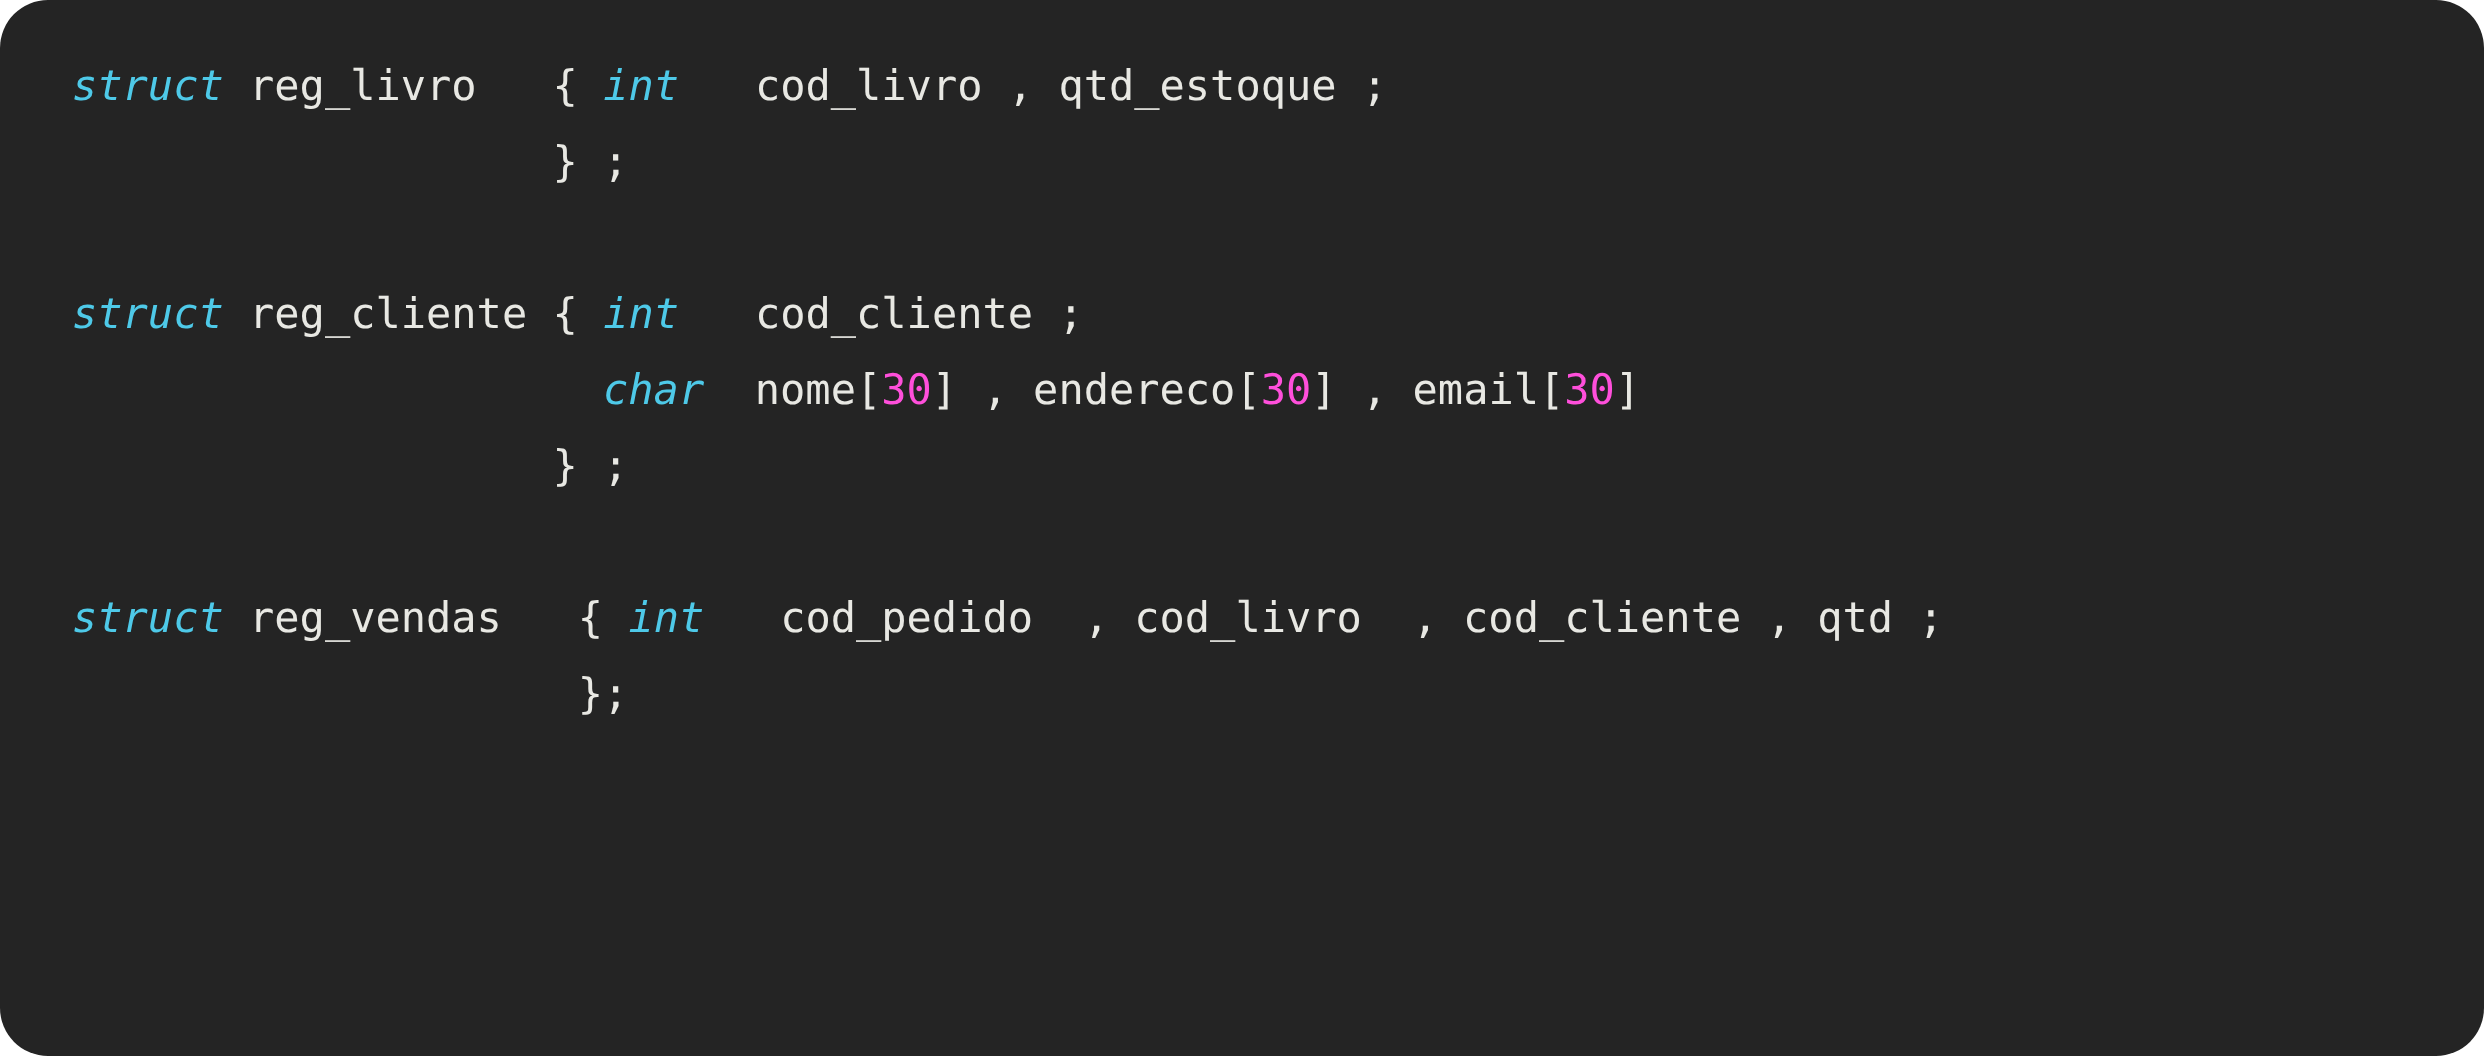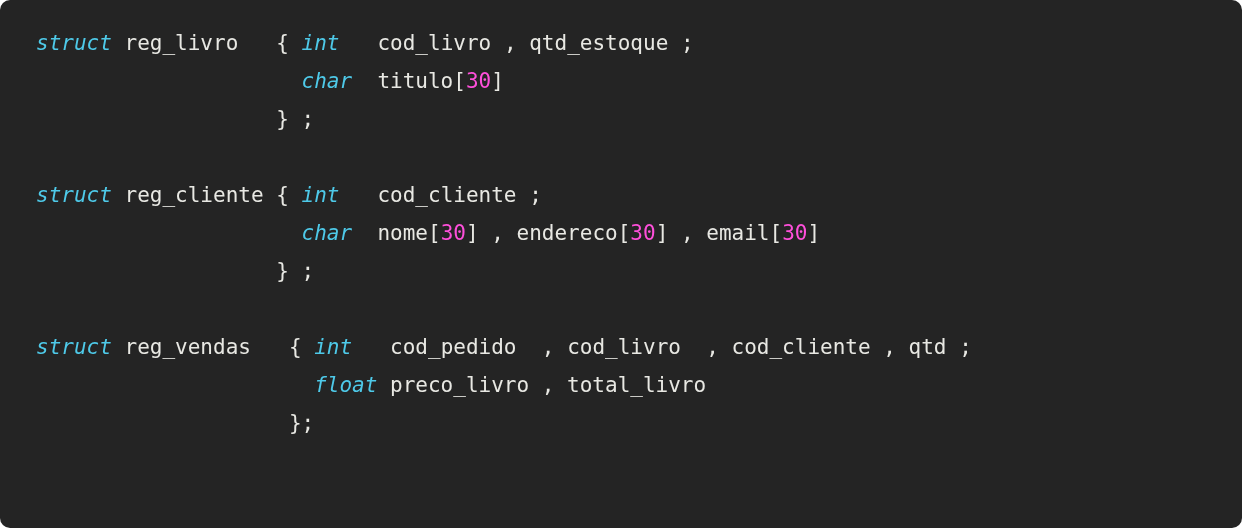--- a/index.html
+++ b/index.html
@@ -16,21 +16,21 @@
   }
 
   #code-block {
     position: absolute;
     left: 0;
     top: 0;
     width: 1242px;
     height: 528px;
     box-sizing: border-box;
     background: #242424;
-    border-radius: 10px;
+    border-radius: 24px;
     overflow: hidden;
   }
 
   #code-surface {
     position: absolute;
     left: 36px;
     top: 24px;
     right: 0;
     bottom: 0;
   }
@@ -68,24 +68,22 @@
   .tok-plain {
     color: #e8e8e3;
   }
 </style>
 </head>
 <body>
 
 <div id="code-block">
   <div id="code-surface">
       <div class="code-line"><span class="tok tok-kw">struct</span><span class="tok tok-plain"> </span><span class="tok tok-id">reg_livro</span><span class="tok tok-plain">   </span><span class="tok tok-punct">{</span><span class="tok tok-plain"> </span><span class="tok tok-type">int</span><span class="tok tok-plain">   </span><span class="tok tok-id">cod_livro</span><span class="tok tok-plain"> </span><span class="tok tok-punct">,</span><span class="tok tok-plain"> </span><span class="tok tok-id">qtd_estoque</span><span class="tok tok-plain"> </span><span class="tok tok-punct">;</span></div>
-      <div class="code-line"><span class="tok tok-plain">                     </span><span class="tok tok-type">char</span><span class="tok tok-plain">  </span><span class="tok tok-id">titulo</span><span class="tok tok-punct">[</span><span class="tok tok-num">30</span><span class="tok tok-punct">]</span></div>
       <div class="code-line"><span class="tok tok-plain">                   </span><span class="tok tok-punct">}</span><span class="tok tok-plain"> </span><span class="tok tok-punct">;</span></div>
       <div class="code-line blank"></div>
       <div class="code-line"><span class="tok tok-kw">struct</span><span class="tok tok-plain"> </span><span class="tok tok-id">reg_cliente</span><span class="tok tok-plain"> </span><span class="tok tok-punct">{</span><span class="tok tok-plain"> </span><span class="tok tok-type">int</span><span class="tok tok-plain">   </span><span class="tok tok-id">cod_cliente</span><span class="tok tok-plain"> </span><span class="tok tok-punct">;</span></div>
       <div class="code-line"><span class="tok tok-plain">                     </span><span class="tok tok-type">char</span><span class="tok tok-plain">  </span><span class="tok tok-id">nome</span><span class="tok tok-punct">[</span><span class="tok tok-num">30</span><span class="tok tok-punct">]</span><span class="tok tok-plain"> </span><span class="tok tok-punct">,</span><span class="tok tok-plain"> </span><span class="tok tok-id">endereco</span><span class="tok tok-punct">[</span><span class="tok tok-num">30</span><span class="tok tok-punct">]</span><span class="tok tok-plain"> </span><span class="tok tok-punct">,</span><span class="tok tok-plain"> </span><span class="tok tok-id">email</span><span class="tok tok-punct">[</span><span class="tok tok-num">30</span><span class="tok tok-punct">]</span></div>
       <div class="code-line"><span class="tok tok-plain">                   </span><span class="tok tok-punct">}</span><span class="tok tok-plain"> </span><span class="tok tok-punct">;</span></div>
       <div class="code-line blank"></div>
       <div class="code-line"><span class="tok tok-kw">struct</span><span class="tok tok-plain"> </span><span class="tok tok-id">reg_vendas</span><span class="tok tok-plain">   </span><span class="tok tok-punct">{</span><span class="tok tok-plain"> </span><span class="tok tok-type">int</span><span class="tok tok-plain">   </span><span class="tok tok-id">cod_pedido</span><span class="tok tok-plain">  </span><span class="tok tok-punct">,</span><span class="tok tok-plain"> </span><span class="tok tok-id">cod_livro</span><span class="tok tok-plain">  </span><span class="tok tok-punct">,</span><span class="tok tok-plain"> </span><span class="tok tok-id">cod_cliente</span><span class="tok tok-plain"> </span><span class="tok tok-punct">,</span><span class="tok tok-plain"> </span><span class="tok tok-id">qtd</span><span class="tok tok-plain"> </span><span class="tok tok-punct">;</span></div>
-      <div class="code-line"><span class="tok tok-plain">                      </span><span class="tok tok-type">float</span><span class="tok tok-plain"> </span><span class="tok tok-id">preco_livro</span><span class="tok tok-plain"> </span><span class="tok tok-punct">,</span><span class="tok tok-plain"> </span><span class="tok tok-id">total_livro</span></div>
       <div class="code-line"><span class="tok tok-plain">                    </span><span class="tok tok-punct">}</span><span class="tok tok-punct">;</span></div>
     </div>
 </div>
 
 </body></html>

